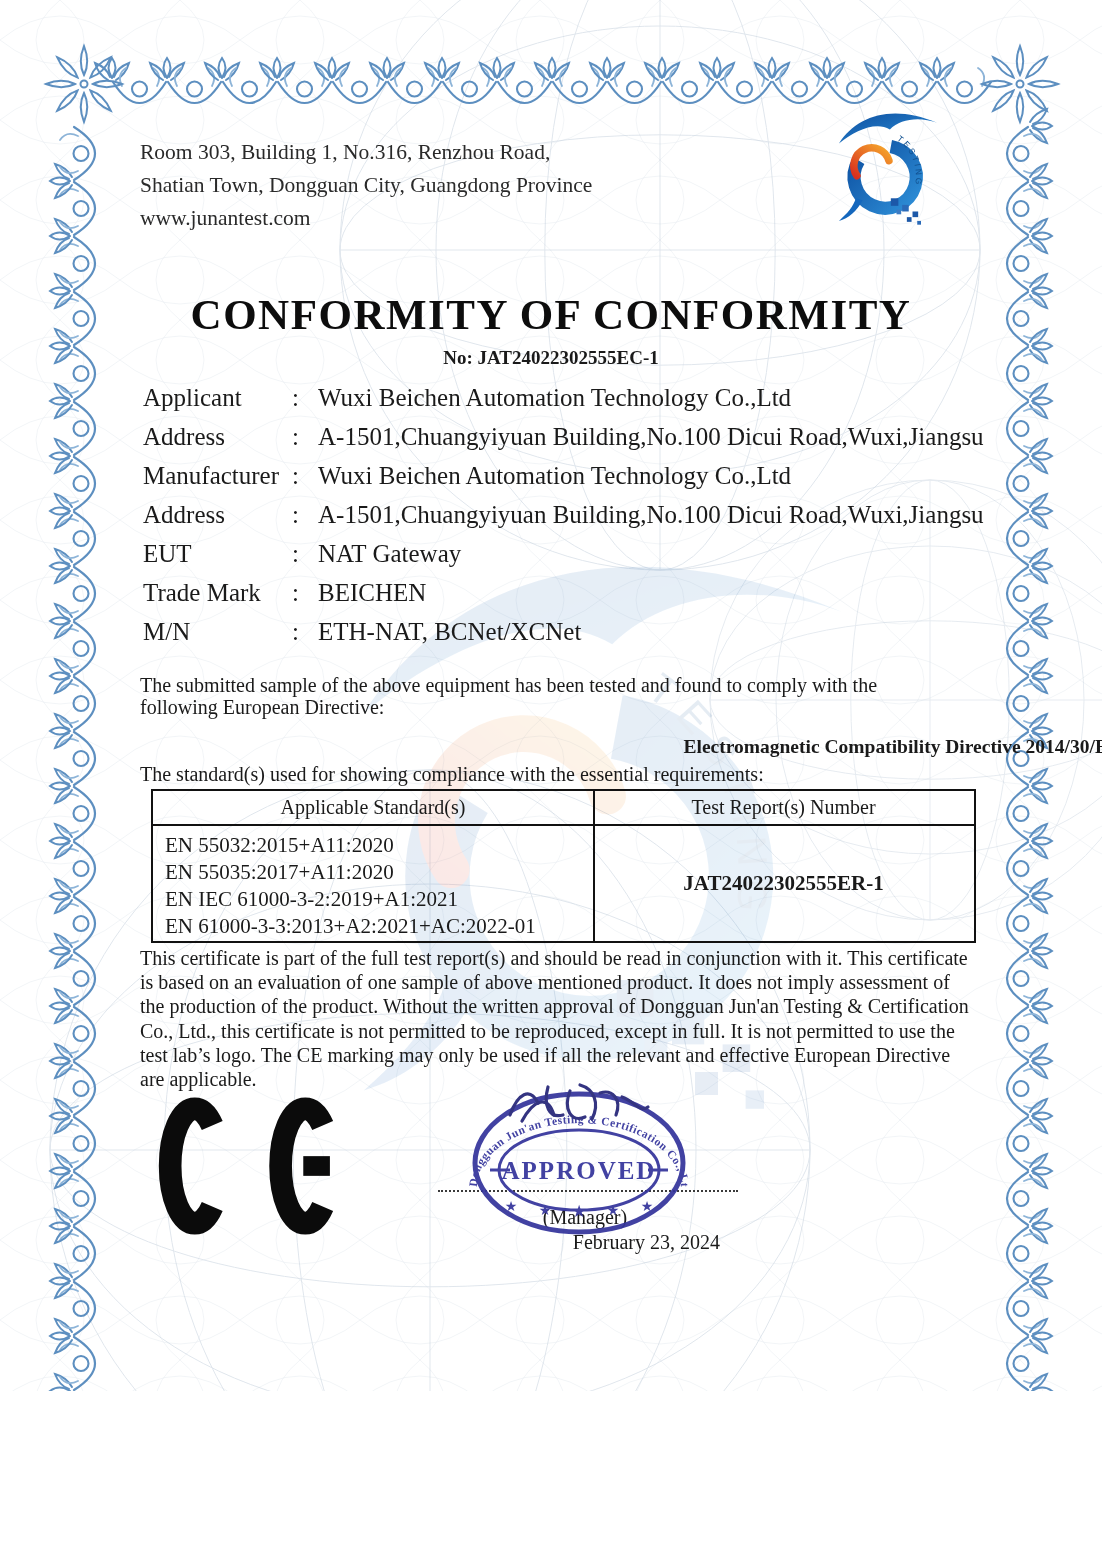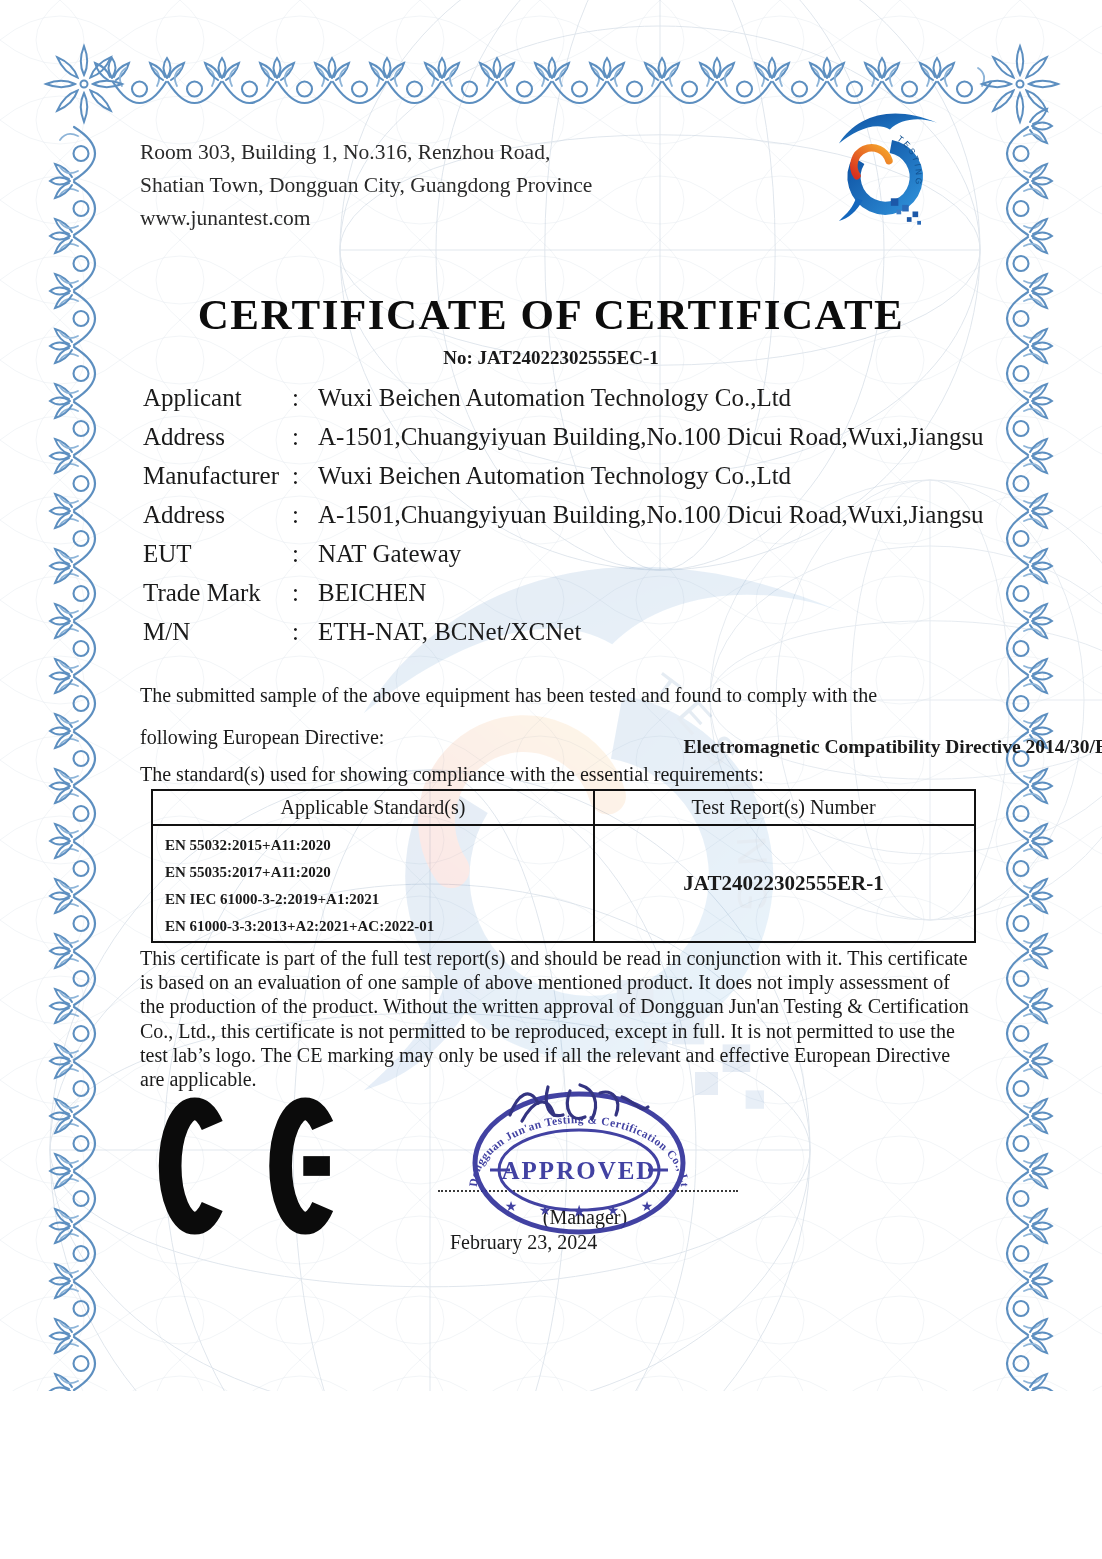--- a/index.html
+++ b/index.html
@@ -13,40 +13,40 @@
   .hdr-address{position:absolute;left:140px;top:136px;font-size:21.5px;line-height:33px;color:#2a2a2a;}
   .logo-svg{position:absolute;left:836px;top:104px;}
   .doc-title{position:absolute;left:0;top:290px;width:100%;text-align:center;
     font-size:43px;font-weight:bold;letter-spacing:1.5px;color:#0d0d0d;}
   .cert-no{position:absolute;left:0;top:347px;width:100%;text-align:center;
     font-size:19px;font-weight:bold;}
   .field-row{position:absolute;left:140px;width:840px;height:30px;font-size:25px;}
   .f-label{position:absolute;left:3px;top:0;}
   .f-colon{position:absolute;left:152px;top:0;}
   .f-value{position:absolute;left:178px;top:0;white-space:nowrap;}
-  .statement{position:absolute;left:140px;top:674px;width:800px;font-size:20px;line-height:42px;}
+  .statement{position:absolute;left:140px;top:674px;width:800px;font-size:20px;line-height:22px;}
   .directive{position:absolute;left:0;top:736px;width:100%;text-align:right;
     font-size:19.5px;font-weight:bold;padding-left:20px;}
   .standards-intro{position:absolute;left:140px;top:763px;width:820px;font-size:20px;}
   .std-table{position:absolute;left:151px;top:789px;width:821px;height:150px;border:2px solid #111;}
   .tbl-head{display:flex;height:33px;border-bottom:2px solid #111;}
   .tbl-body{display:flex;height:115px;}
   .cell-l{width:442px;border-right:2px solid #111;box-sizing:border-box;}
   .cell-r{width:377px;box-sizing:border-box;}
   .th{display:flex;align-items:center;justify-content:center;font-size:20px;}
   .std-lines{padding:6px 0 0 12px;}
-  .std-line{font-size:15px;font-weight:bold;line-height:27px;white-space:nowrap;}
+  .std-line{font-size:21px;font-weight:normal;line-height:27px;white-space:nowrap;}
   .report-cell{display:flex;align-items:center;justify-content:center;
     font-size:21px;font-weight:bold;}
   .disclaimer{position:absolute;left:140px;top:946px;width:834px;font-size:20px;line-height:24.2px;}
   .ce-svg{position:absolute;left:157px;top:1094px;z-index:2;}
   .sig-dotted{position:absolute;left:438px;top:1164px;width:300px;height:26px;
     border-bottom:2px dotted #3a3a3a;z-index:1;}
   .sig-role{position:absolute;left:450px;top:1206px;width:270px;text-align:center;font-size:20px;z-index:1;}
-  .issue-date{position:absolute;left:450px;top:1231px;width:270px;text-align:left;font-size:20px;z-index:1;}
+  .issue-date{position:absolute;left:450px;top:1231px;width:270px;text-align:right;font-size:20px;z-index:1;}
   .stamp-svg{position:absolute;left:450px;top:1075px;z-index:3;opacity:0.92;}
 </style>
 </head>
 <body>
 
 <div class="page">
 
   <svg class="bg-svg" width="1102" height="1559" viewBox="0 0 1102 1559" aria-hidden="true">
     <defs>
       <linearGradient id="lgBlue" x1="0" y1="0" x2="1" y2="1">
@@ -170,21 +170,21 @@
     <div class="hdr-address">
       <div>Room 303, Building 1, No.316, Renzhou Road,</div>
       <div>Shatian Town, Dongguan City, Guangdong Province</div>
       <div>www.junantest.com</div>
     </div>
 
     <svg class="logo-svg" width="104" height="132" viewBox="0 0 110 140">
       <use href="#logo-art"></use>
     </svg>
 
-    <div class="doc-title">CERTIFICATE OF CERTIFICATE</div>
+    <div class="doc-title">CONFORMITY OF CONFORMITY</div>
     <div class="cert-no">No: JAT24022302555EC-1</div>
 
     <div class="field-row" style="top:384px">
       <span class="f-label">Applicant</span>
       <span class="f-colon">:</span>
       <span class="f-value">Wuxi Beichen Automation Technology Co.,Ltd</span>
     </div>
     <div class="field-row" style="top:423px">
       <span class="f-label">Address</span>
       <span class="f-colon">:</span>

